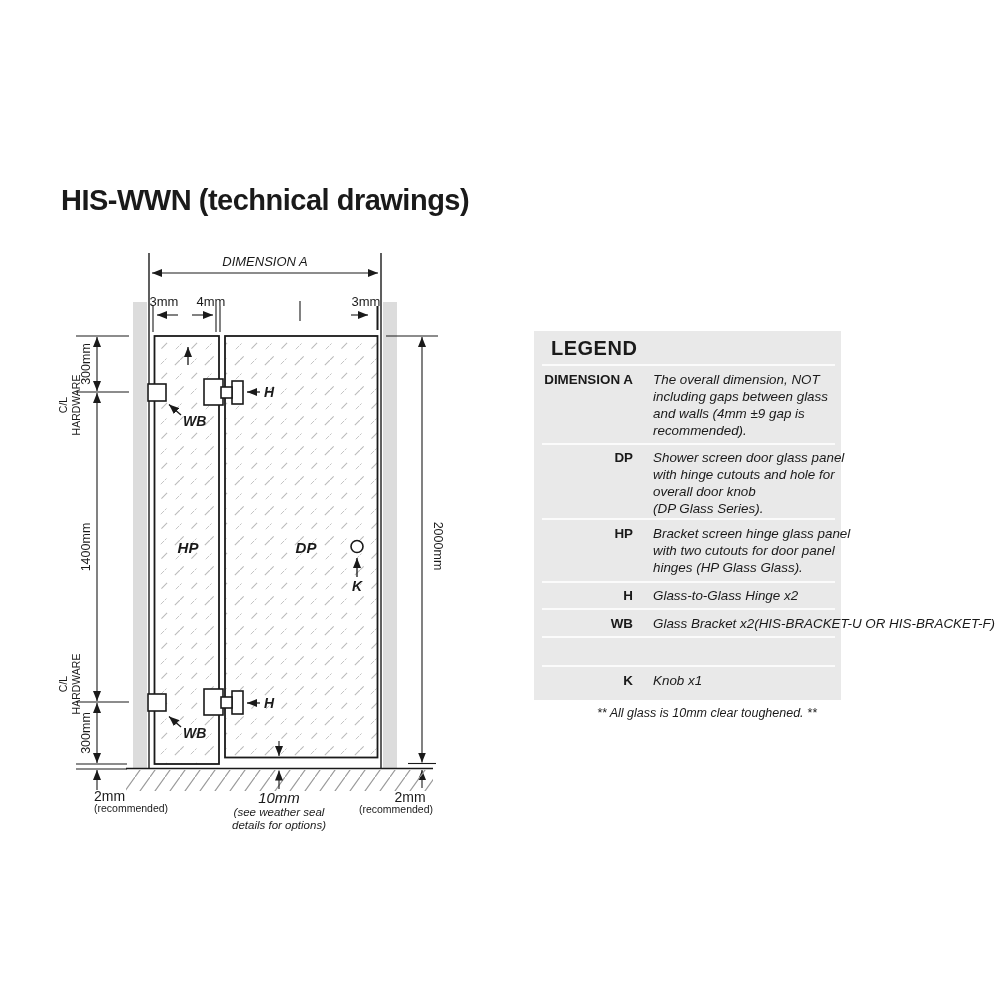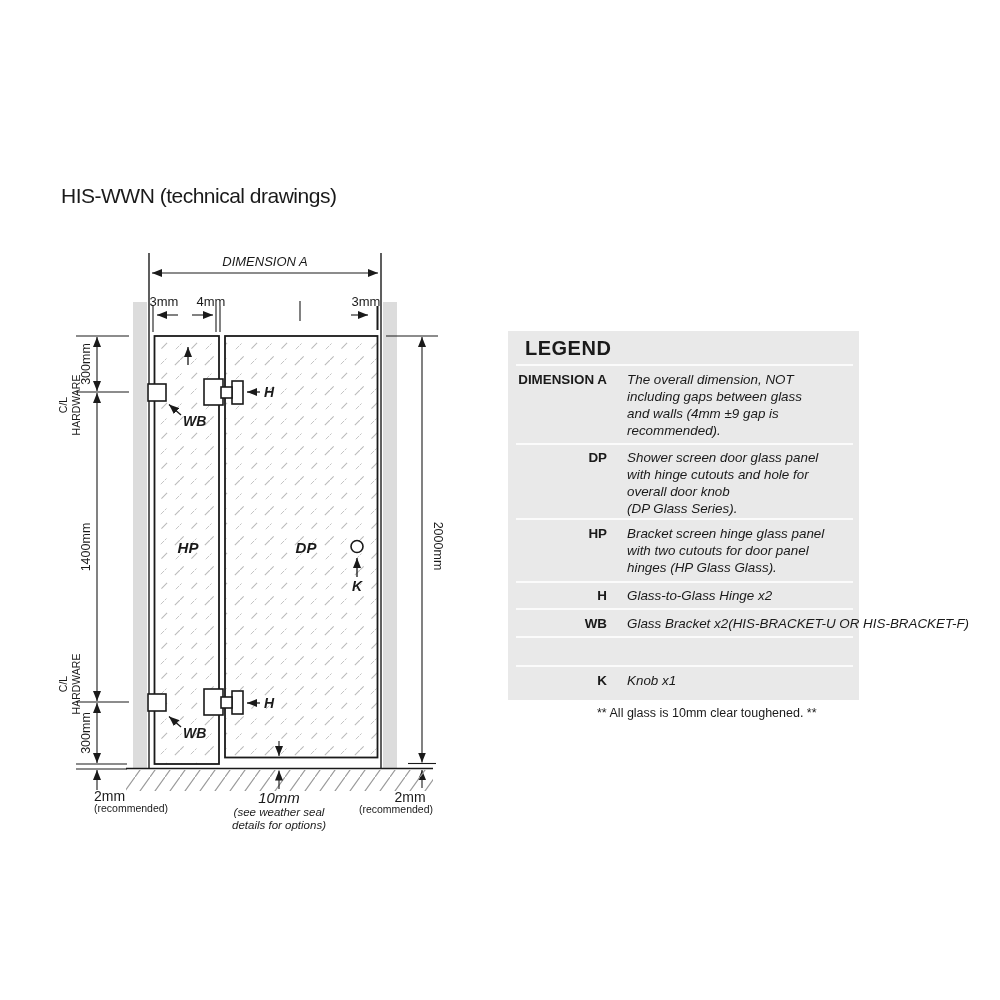--- a/index.html
+++ b/index.html
@@ -1,33 +1,33 @@
 <!DOCTYPE html>
 <html><head>
 <meta charset="utf-8">
 <style>
   html,body{margin:0;padding:0;background:#fff;}
   body{width:1000px;height:1000px;position:relative;font-family:"Liberation Sans",sans-serif;color:#1a1a1a;overflow:hidden;}
-  .page-title{position:absolute;left:61px;top:184px;font-size:21px;font-weight:normal;letter-spacing:-.5px;white-space:nowrap;}
+  .page-title{position:absolute;left:61px;top:184px;font-size:29px;font-weight:bold;letter-spacing:-.5px;white-space:nowrap;}
   svg.drawing{position:absolute;left:0;top:0;width:1000px;height:1000px;}
   svg text{fill:#1a1a1a;font-family:"Liberation Sans",sans-serif;}
   .dimtxt{font-size:13px;}
   .smalltxt{font-size:10.5px;}
   .ital{font-style:italic;}
   .boldital{font-weight:bold;font-style:italic;}
   .rot{font-size:12.5px;}
   
-  .legend{position:absolute;left:508px;top:331px;width:307px;height:369px;background:#e9e9e9;padding-left:44px;}
+  .legend{position:absolute;left:534px;top:331px;width:307px;height:369px;background:#e9e9e9;}
   .legend-heading{position:absolute;left:17px;top:6px;font-size:20px;font-weight:bold;letter-spacing:.5px;}
   .divider{position:absolute;left:8px;right:6px;height:2px;background:#fbfbfb;}
   .lrow{position:absolute;left:0;width:100%;}
   .lterm{position:absolute;left:0;top:0;width:99px;text-align:right;font-weight:bold;font-size:13.4px;line-height:17px;white-space:nowrap;}
   .ldesc{position:absolute;left:119px;top:0;font-size:13.4px;line-height:17px;}
   .ldesc span{display:block;white-space:nowrap;font-style:italic;}
-  .footnote{position:absolute;left:597px;top:706px;font-size:12.5px;white-space:nowrap;}
+  .footnote{position:absolute;left:597px;top:706px;font-size:12.5px;font-style:italic;white-space:nowrap;}
 </style>
 </head>
 <body>
 
 <div class="page-title">HIS-WWN (technical drawings)</div>
 
 <svg class="drawing" viewBox="0 0 1000 1000">
   <defs>
     <marker id="ah" viewBox="0 0 10 8" refX="10" refY="4" markerWidth="10" markerHeight="8" markerUnits="userSpaceOnUse" orient="auto">
       <path d="M0,0 L10,4 L0,8 Z" fill="#1a1a1a"></path>

